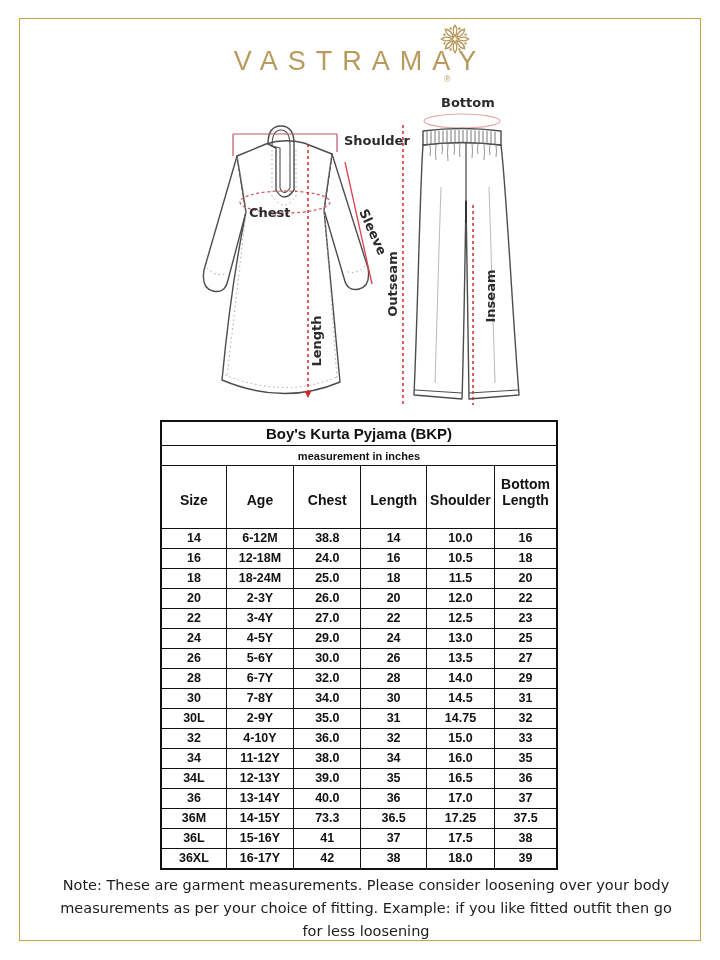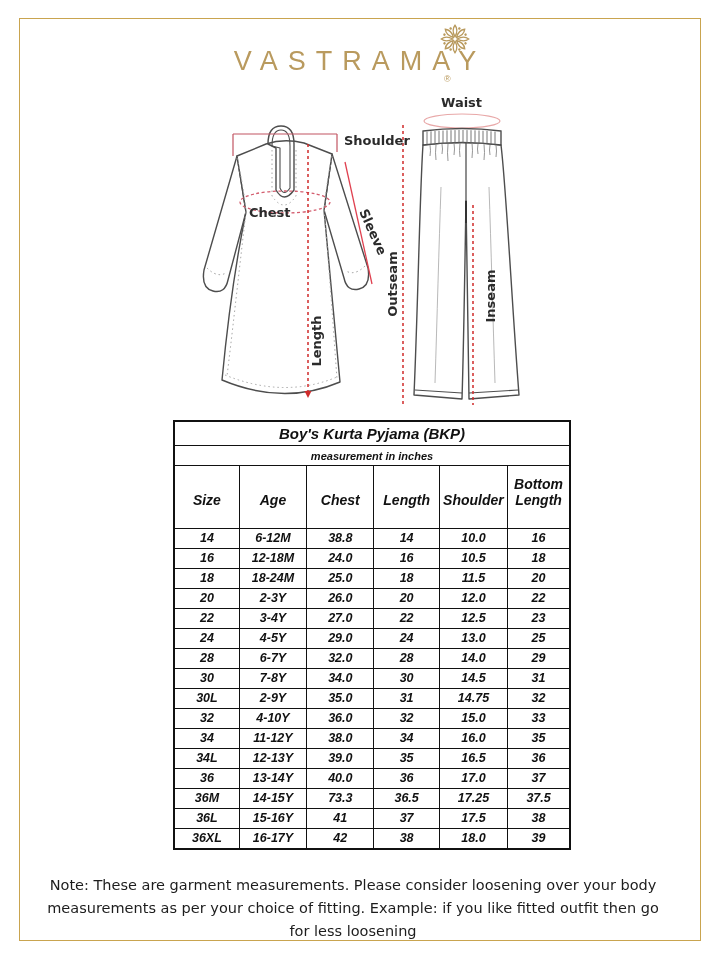--- a/index.html
+++ b/index.html
@@ -20,33 +20,33 @@
   .diagram{position:absolute;left:150px;top:95px;width:430px;height:332px;}
   .diagram svg{position:absolute;}
   .kurta-svg{left:30px;top:5px;}
   .pyjama-svg{left:235px;top:0px;}
   .dlabel{position:absolute;font-family:"DejaVu Sans",sans-serif;font-weight:700;
           font-size:13px;color:#2b2b2b;white-space:nowrap;}
   .rot{transform:translate(-50%,-50%) rotate(-90deg);}
   .rot-sleeve{transform:translate(-50%,-50%) rotate(66deg);}
 
   
-  .table-wrap{position:absolute;left:173px;top:420px;font-style:italic;}
+  .table-wrap{position:absolute;left:160px;top:420px;}
   table.size{border-collapse:collapse;table-layout:fixed;width:398px;
              border:2px solid #111;}
   table.size th,table.size td{border:1.6px solid #111;padding:0;text-align:center;
              font-family:"Liberation Sans",sans-serif;}
   th.tbl-title{height:23px;font-size:15px;font-weight:700;border-bottom:1px solid #111;}
   th.tbl-sub{height:19px;font-size:11px;font-weight:700;}
   tr.cols th{height:42px;font-size:14px;font-weight:700;vertical-align:bottom;
              padding-bottom:20px;line-height:1.15;}
   tbody td{height:19px;font-size:12.5px;font-weight:700;line-height:1;}
 
   
-  .note{position:absolute;left:35px;top:874px;width:636px;margin:0;text-align:center;
+  .note{position:absolute;left:48px;top:874px;width:636px;margin:0;text-align:center;
         font-family:"DejaVu Sans",sans-serif;font-size:14.5px;font-weight:500;
         color:#1d1d1d;line-height:1.6;}
 </style>
 </head>
 <body>
 
 <div class="page">
   <div class="gold-frame"></div>
 
   <header class="brand">
@@ -164,21 +164,21 @@
       <g fill="none" stroke="#cf2b2b" stroke-width="1.5" stroke-dasharray="3,3">
         <path d="M18,30 L18,312"></path>
         <path d="M88,110 L88,310"></path>
       </g>
     </svg>
 
     <span class="dlabel" style="left:194px;top:38px;">Shoulder</span>
     <span class="dlabel" style="left:99px;top:110px;">Chest</span>
     <span class="dlabel rot-sleeve" style="left:223px;top:137px;">Sleeve</span>
     <span class="dlabel rot" style="left:166px;top:246px;">Length</span>
-    <span class="dlabel" style="left:291px;top:0px;">Waist</span>
+    <span class="dlabel" style="left:291px;top:0px;">Bottom</span>
     <span class="dlabel rot" style="left:242px;top:189px;">Outseam</span>
     <span class="dlabel rot" style="left:340px;top:201px;">Inseam</span>
   </section>
 
   <section class="table-wrap">
     <table class="size">
       <colgroup>
         <col style="width:65px">
           <col style="width:67px">
           <col style="width:67px">
@@ -251,20 +251,28 @@
 
           <tr>
             <td>24</td>
             <td>4-5Y</td>
             <td>29.0</td>
             <td>24</td>
             <td>13.0</td>
             <td>25</td>
           </tr>
 
+          <tr>
+            <td>26</td>
+            <td>5-6Y</td>
+            <td>30.0</td>
+            <td>26</td>
+            <td>13.5</td>
+            <td>27</td>
+          </tr>
 
           <tr>
             <td>28</td>
             <td>6-7Y</td>
             <td>32.0</td>
             <td>28</td>
             <td>14.0</td>
             <td>29</td>
           </tr>
 

